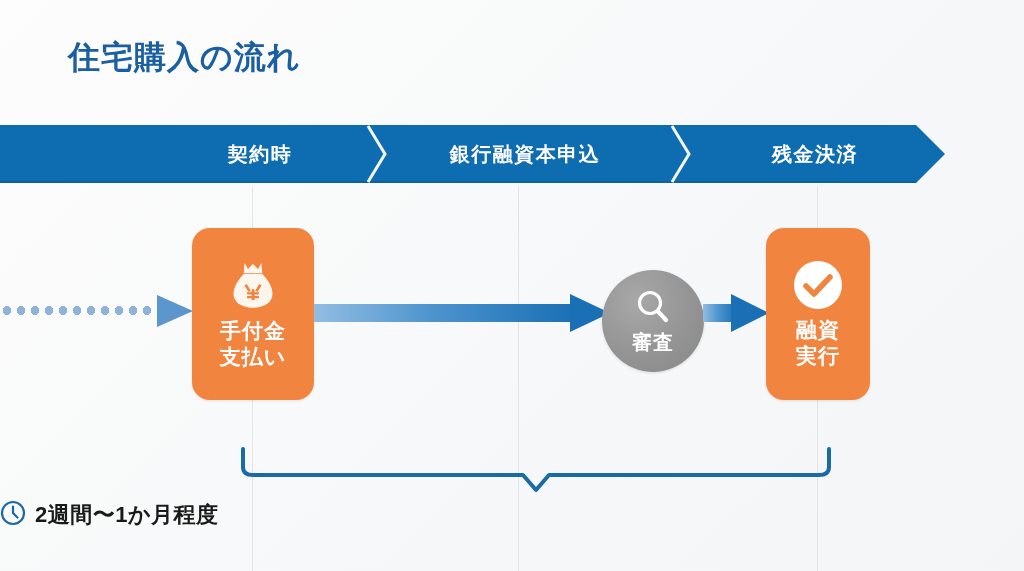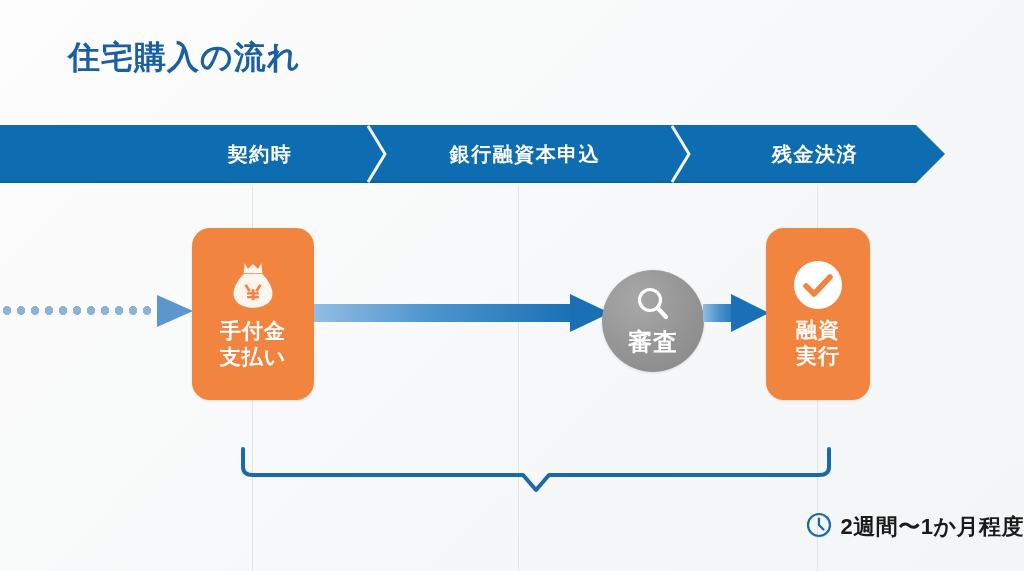--- a/index.html
+++ b/index.html
@@ -146,37 +146,36 @@
     background: radial-gradient(circle at 35% 30%, #a8a8a8 0%, #949494 55%, #878787 100%);
     box-shadow: 0 1px 3px rgba(0,0,0,0.12);
     display: flex;
     flex-direction: column;
     align-items: center;
     justify-content: center;
     color: #ffffff;
   }
   #circle-node .icon { line-height: 0; margin-bottom: 2px; }
   #circle-node .clabel {
-    font-size: 24px;
+    font-size: 20px;
     font-weight: bold;
     letter-spacing: 1px;
     font-family: Liberation Serif, serif;
   }
 
   
   #bracket { position: absolute; left: 240px; top: 445px; }
   #duration {
     position: absolute;
     left: 0; right: 0;
     top: 500px;
     display: flex;
     align-items: center;
-    justify-content: flex-end;
+    justify-content: flex-start;
     gap: 9px;
-    margin-top: 12px;
   }
   #duration .dlabel {
     font-size: 22px;
     font-weight: bold;
     color: #1a1a1a;
     letter-spacing: 0.5px;
     white-space: nowrap;
   }
 </style>
 </head>

